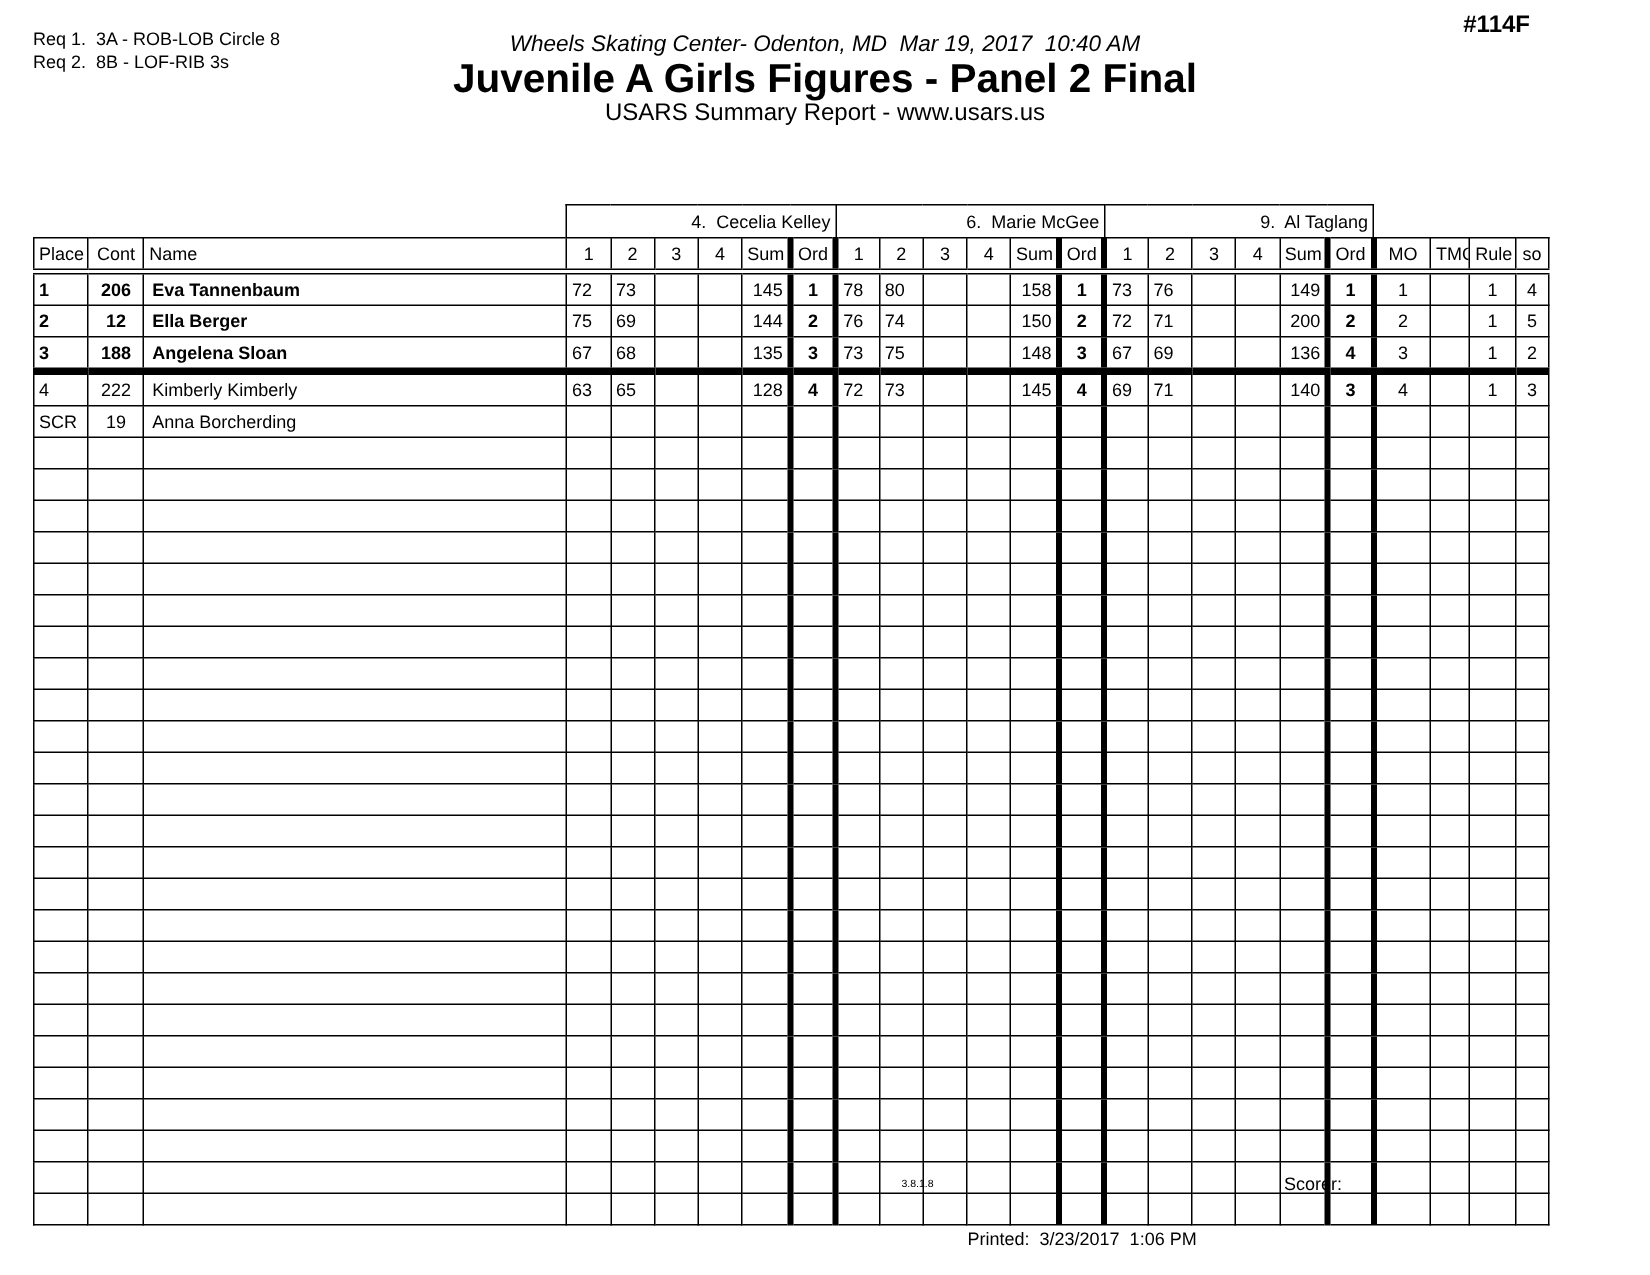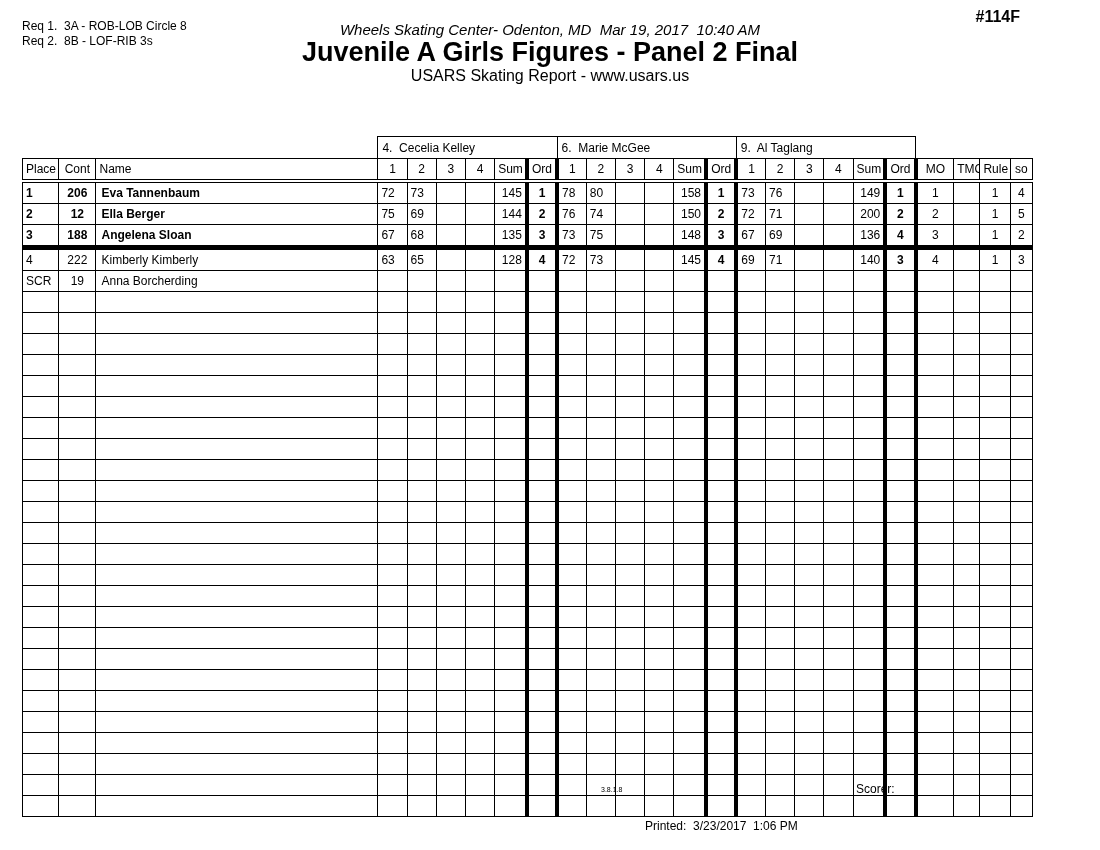--- a/index.html
+++ b/index.html
@@ -23,21 +23,21 @@
     width: 1011px;
   }
   td {
     border: 1px solid #000;
     height: 20px; font-size: 12px;
     padding: 0 3px; overflow: hidden; white-space: nowrap;
     vertical-align: middle;
   }
   tr.judge-row td { height: 21px; }
   td.nob { border: none; }
-  td.judgebox { border: 1px solid #000; padding-left: 4px; text-align: left; }
+  td.judgebox { border: 1px solid #000; padding-left: 4px; text-align: right; }
   tr.head-row td { border-bottom: 4px double #000; }
   td.ord { border-left: 4px solid #000; border-right: 4px solid #000; }
   tr.sep td { border-bottom: 5px solid #000; }
   .al { text-align: left; }
   .ar { text-align: right; }
   .ctr { text-align: center; }
   .b { font-weight: bold; }
   td.name { padding-left: 5px; }
 
   .version-label { position: absolute; left: 601px; top: 786px; font-size: 7px; }
@@ -48,21 +48,21 @@
 <body>
 
 <div class="req-block">
   <div>Req 1.&nbsp; 3A - ROB-LOB Circle 8</div>
   <div>Req 2.&nbsp; 8B - LOF-RIB 3s</div>
 </div>
 
 <div class="title-block">
   <div class="t2">Wheels Skating Center- Odenton, MD&nbsp; Mar 19, 2017&nbsp; 10:40 AM</div>
   <div class="t3">Juvenile A Girls Figures - Panel 2 Final</div>
-  <div class="t4">USARS Skating Report - www.usars.us</div>
+  <div class="t4">USARS Summary Report - www.usars.us</div>
 </div>
 
 <div class="event-code">#114F</div>
 
 <table class="results">
     <colgroup>
       <col style="width: 36px;">
       <col style="width: 37px;">
       <col style="width: 280px;">
       <col style="width: 29px;">

